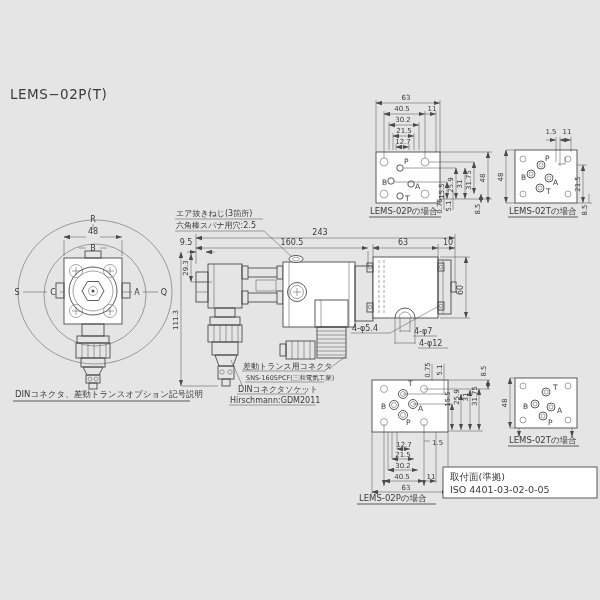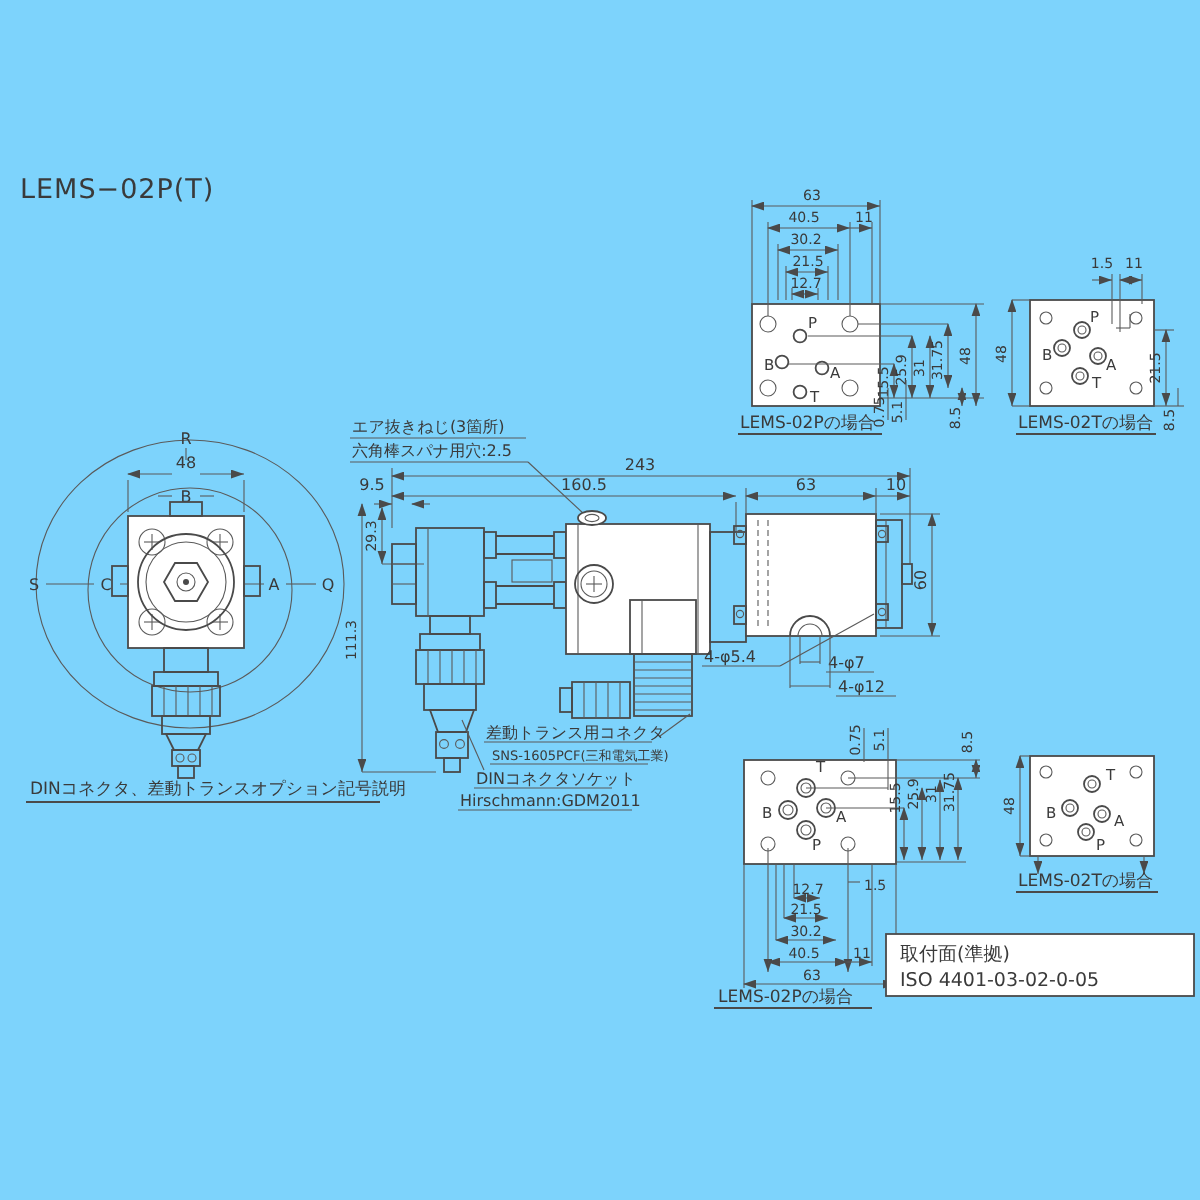--- a/index.html
+++ b/index.html
@@ -1,16 +1,16 @@
 <!DOCTYPE html>
 <html><head>
 <meta charset="utf-8">
 <style>
   html,body{margin:0;padding:0;background:#fff;}
-  .page{position:relative;width:600px;height:600px;background:#7dd3fc;overflow:hidden;}
+  .page{position:relative;width:600px;height:600px;background:#e5e5e5;overflow:hidden;}
   svg{position:absolute;left:0;top:0;}
   svg text{fill:#3a3a3a;font-family:"DejaVu Sans","Liberation Sans",sans-serif;}
   .ln{stroke:#4a4a4a;stroke-width:0.9;fill:none;}
   .thin{stroke:#5a5a5a;stroke-width:0.55;fill:none;}
   .dash{stroke-dasharray:3,2;}
   .wf{fill:#ffffff;}
   .d{font-size:8px;}
   .d7{font-size:7px;}
   .p{font-size:7.5px;}
   .cap{font-size:8.5px;}

